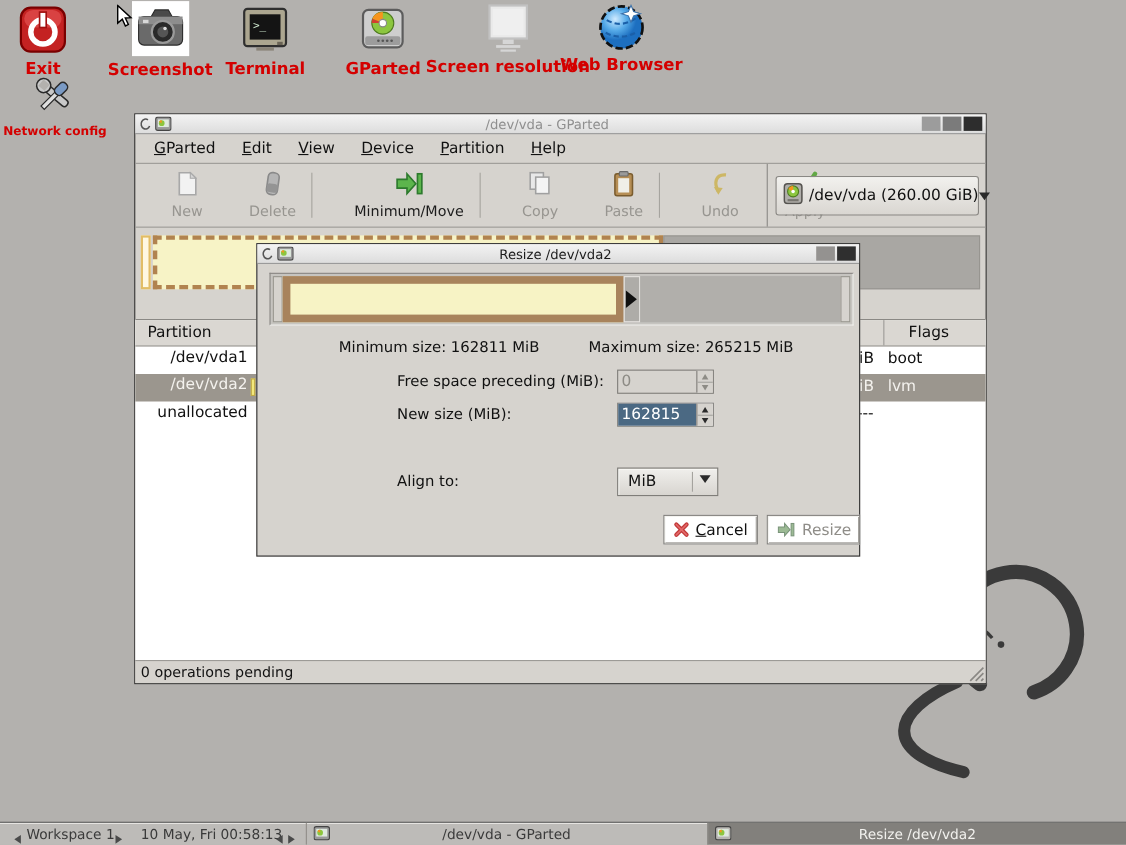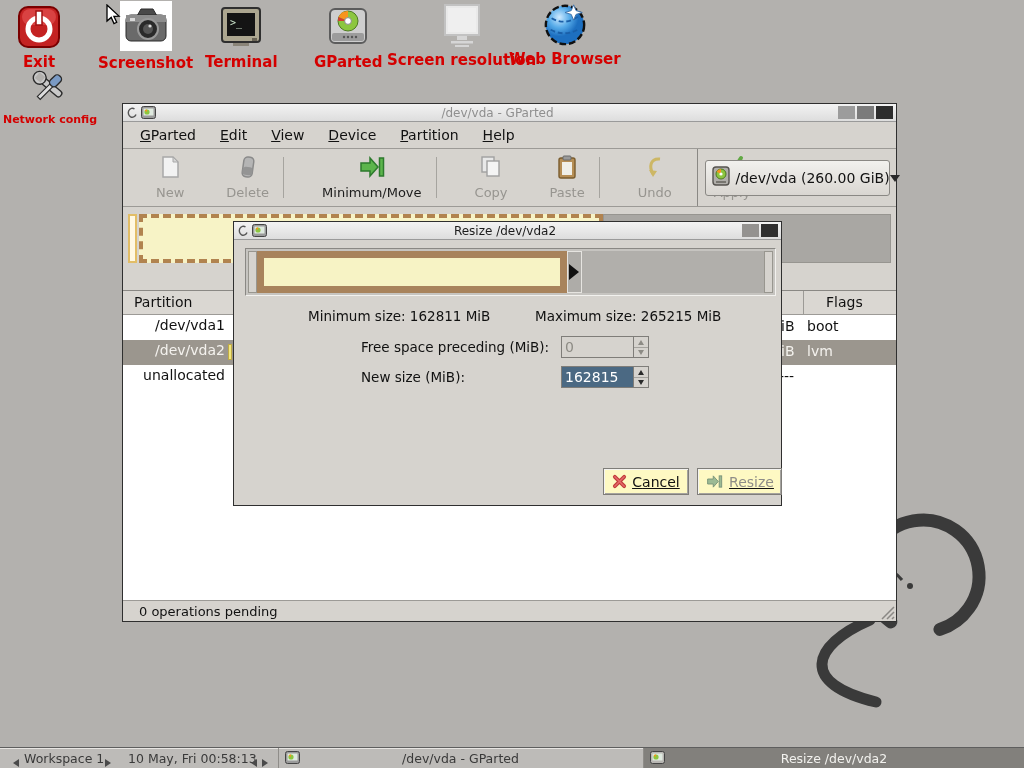--- a/index.html
+++ b/index.html
@@ -59,21 +59,21 @@
   .thead .hFlags { position:absolute; left:703px; top:3px; width:60px; color:#111; }
   .trow { height:25px; position:relative; color:#111; }
   .trow .pname { position:absolute; left:2px; top:2px; width:100px; text-align:right; }
   .trow .psize { position:absolute; left:658px; top:3px; }
   .trow .pflag { position:absolute; left:684px; top:3px; }
   .trow.selected { background:#9b968e; color:#f4f2ee; }
   .trow .sliver { position:absolute; left:105px; top:4px; width:4px; height:16px; background:#f2e87c; border:1px solid #c0aa45; }
   .trow.unalloc .psize { left:656px; }
 
   .statusbar { height:21px; background:#d6d3ce; border-top:1px solid #9c9a96; font-size:13px; color:#111;
-               display:flex; align-items:center; padding-left:16px; position:relative; }
+               display:flex; align-items:center; padding-left:5px; position:relative; }
   .grip { position:absolute; right:1px; bottom:1px; }
 
   
   #dialog { left:233px; top:221px; width:549px; height:285px; z-index:10; }
   .rz-frame { margin:8px 5px 0 11px; height:48px; border:1px solid; border-color:#8a8884 #f2f1ee #f2f1ee #8a8884;
               background:#c6c4c0; padding:2px; display:flex; }
   .rz-grip { width:9px; background:#d6d3ce; border:1px solid #98968f; }
   .rz-part { width:310px; border:7px solid #a8835c; background:#f7f3c5; }
   .rz-handle { width:15px; background:#aeaca8; border:1px solid #e6e4e0; display:flex; align-items:center; justify-content:center; }
   .rz-handle .tri-r { width:0; height:0; border:8px solid transparent; border-left:10px solid #101010; margin-left:6px; }
@@ -96,23 +96,23 @@
   .sarrow .tdn { width:0; height:0; border:3px solid transparent; border-top:5px solid #2a2a2a; margin-top:2px;}
   .spin.disabled .tup { border-bottom-color:#8d8b85; } .spin.disabled .tdn { border-top-color:#8d8b85; }
 
   .combo { position:absolute; left:327px; top:0; width:92px; height:26px; border:1px solid #7f7d79;
            background:linear-gradient(#f0efec,#d8d5d0); box-shadow:inset 1px 1px 0 #fbfaf8; display:flex; align-items:center; }
   .combo .cval { flex:1; font-size:14px; padding-left:9px; color:#111; }
   .combo .csep { width:1px; height:18px; background:#a5a39e; }
   .combo .carr { width:22px; display:flex; justify-content:center; }
   .combo .carr .tri-dn { margin-top:0; }
 
-  .dlgbtn { position:absolute; height:27px; background:#fef9c3; border:1px solid #7f7d79;
+  .dlgbtn { position:absolute; height:27px; background:#ffffff; border:1px solid #7f7d79;
             box-shadow:inset 1px 1px 0 #f4f3f0, inset -1px -1px 0 #a5a39e;
-            display:flex; align-items:center; justify-content:center; font-size:14px; color:#111;text-decoration:underline; }
+            display:flex; align-items:center; justify-content:center; font-size:14px; color:#111; }
   .dlgbtn .blabel { display:inline-block; margin-left:5px; }
   #btn-cancel { left:369px; top:246px; width:86px; }
   #btn-cancel .blabel::first-letter { text-decoration:underline; }
   #btn-resize { left:463px; top:246px; width:85px; }
   #btn-resize .blabel { color:#8f8d88; }
 
   
   #taskbar { position:absolute; left:0; right:0; top:747px; height:21px; background:#bdbbb8;
              border-top:1px solid #5e5e5e; box-shadow:inset 0 1px 0 #e6e4e1; z-index:20;
              font-size:12.5px; color:#3a3a3a; }
@@ -460,20 +460,30 @@
       <span class="sarrows">
           <span class="sarrow up">
             <span class="tup"></span>
           </span>
           <span class="sarrow">
             <span class="tdn"></span>
           </span>
         </span>
     </div>
   </div>
+  <div class="frow" style="top:203px; height:26px;">
+    <span class="flabel" style="top:5px;">Align to:</span>
+    <div class="combo">
+      <span class="cval">MiB</span>
+      <span class="csep"></span>
+      <span class="carr">
+          <span class="tri-dn"></span>
+        </span>
+    </div>
+  </div>
 
   <div class="dlgbtn" id="btn-cancel">
     <svg width="15" height="15" viewBox="0 0 16 16">
       <path d="M3 3 L13 13 M13 3 L3 13" stroke="#c23a3a" stroke-width="4" stroke-linecap="round"></path>
       <path d="M3 3 L13 13 M13 3 L3 13" stroke="#e46a6a" stroke-width="1.6" stroke-linecap="round"></path>
     </svg>
     <span class="blabel">Cancel</span>
   </div>
   <div class="dlgbtn" id="btn-resize">
     <svg width="19" height="15" viewBox="0 0 26 24">

